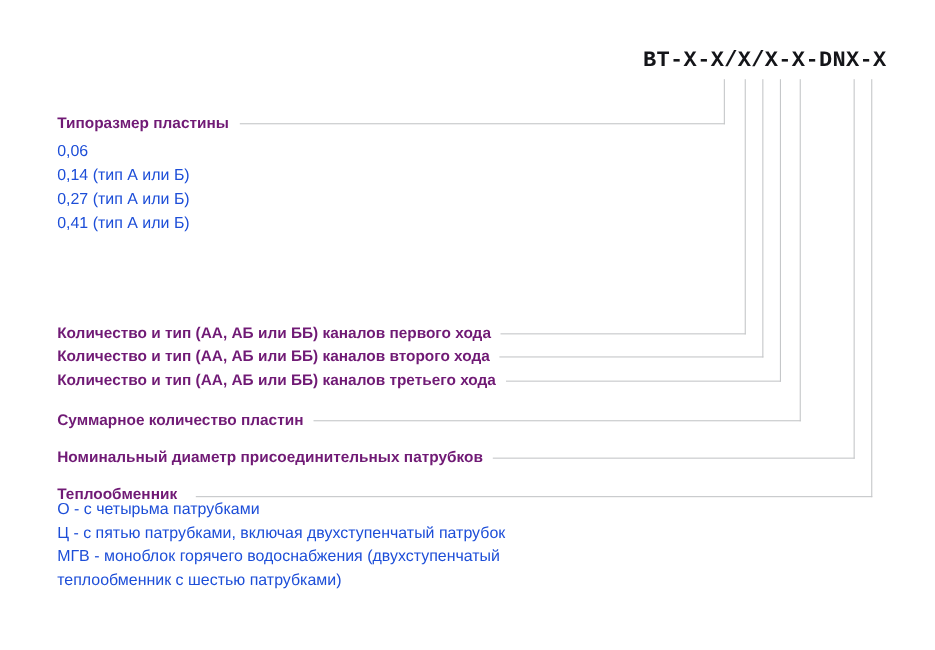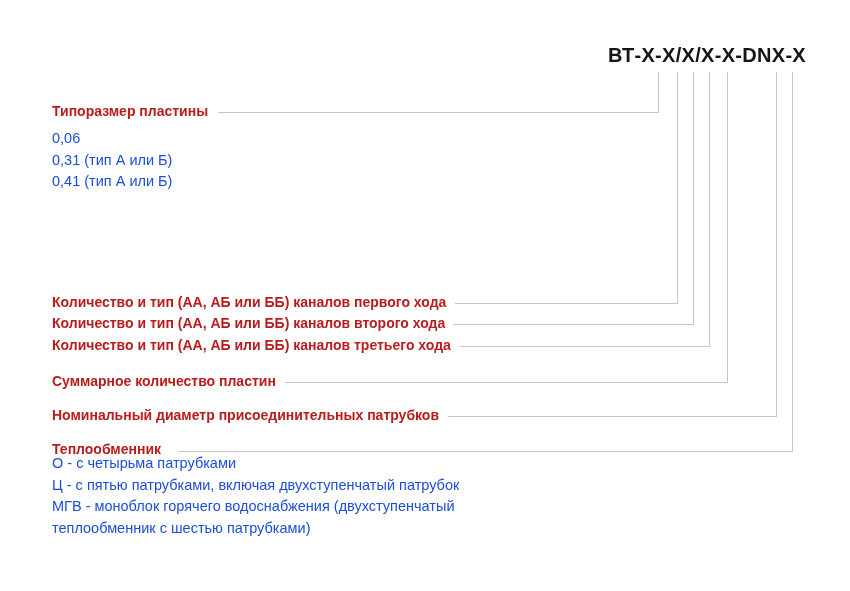--- a/index.html
+++ b/index.html
@@ -2,25 +2,25 @@
 <html><head>
 <meta charset="utf-8">
 <style>
   html,body{margin:0;padding:0;background:#ffffff;}
   .canvas{
     position:relative;width:850px;height:591px;background:#ffffff;overflow:hidden;
     font-family:"Liberation Sans","DejaVu Sans",sans-serif;
   }
   .code{
     position:absolute;top:44px;right:44px;z-index:2;
-    font-size:20px;font-weight:700;color:#141519;letter-spacing:.3px;white-space:nowrap;
+    font-size:20px;font-weight:700;color:#141519;letter-spacing:.3px;white-space:nowrap;font-family:Liberation Mono, monospace;
   }
   .label{
     position:absolute;left:52px;z-index:2;background:#ffffff;padding-right:9px;
-    font-size:14px;font-weight:700;color:#b91c1c;line-height:19px;white-space:nowrap;
+    font-size:14px;font-weight:700;color:#701a75;line-height:19px;white-space:nowrap;
   }
   .options{
     position:absolute;left:52px;z-index:2;
     font-size:14.5px;font-weight:400;color:#1d4ed8;line-height:21.5px;white-space:pre-line;
   }
   .options .opt{white-space:pre-line;}
   .connector{
     position:absolute;z-index:1;
     border-right:1px solid #c5c7c9;border-bottom:1px solid #c5c7c9;
   }
@@ -34,21 +34,21 @@
 
   <div class="connector" style="left:218px;top:72px;width:440px;height:40px;"></div>
   <div class="connector" style="left:436px;top:72px;width:241px;height:231px;"></div>
   <div class="connector" style="left:436px;top:72px;width:257px;height:252px;"></div>
   <div class="connector" style="left:431px;top:72px;width:278px;height:274px;"></div>
   <div class="connector" style="left:282px;top:72px;width:445px;height:310px;"></div>
   <div class="connector" style="left:422px;top:72px;width:354px;height:344px;"></div>
   <div class="connector" style="left:178px;top:72px;width:614px;height:379px;"></div>
 
   <div class="label" style="top:102px">Типоразмер пластины</div>
-  <div class="options" style="top:128px"><div class="opt">0,06</div><div class="opt">0,31 (тип А или Б)</div><div class="opt">0,41 (тип А или Б)</div></div>
+  <div class="options" style="top:128px"><div class="opt">0,06</div><div class="opt">0,14 (тип А или Б)</div><div class="opt">0,27 (тип А или Б)</div><div class="opt">0,41 (тип А или Б)</div></div>
 
   <div class="label" style="top:293px">Количество и тип (АА, АБ или ББ) каналов первого хода</div>
   <div class="label" style="top:314px">Количество и тип (АА, АБ или ББ) каналов второго хода</div>
   <div class="label" style="top:372px">Суммарное количество пластин</div>
 
   <div class="label" style="top:336px">Количество и тип (АА, АБ или ББ) каналов третьего хода</div>
 
   <div class="label" style="top:406px">Номинальный диаметр присоединительных патрубков</div>
 
   <div class="label" style="top:440px">Теплообменник</div>

